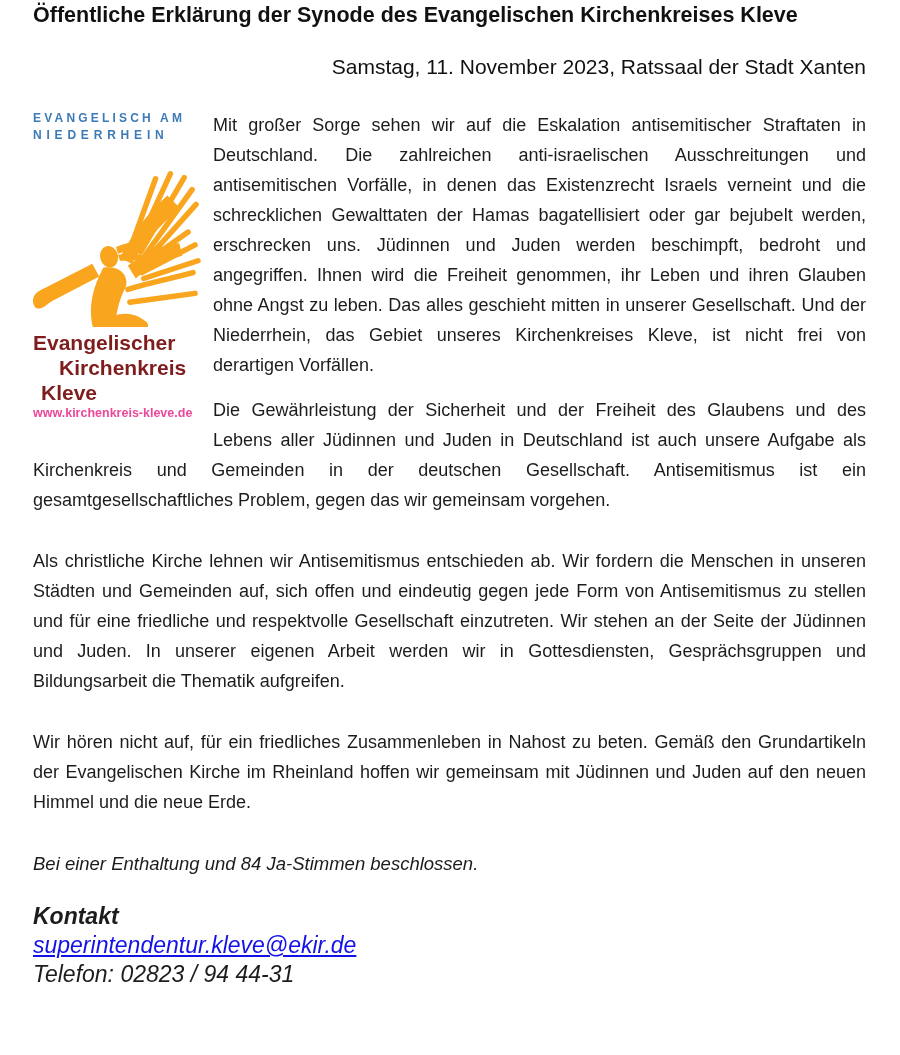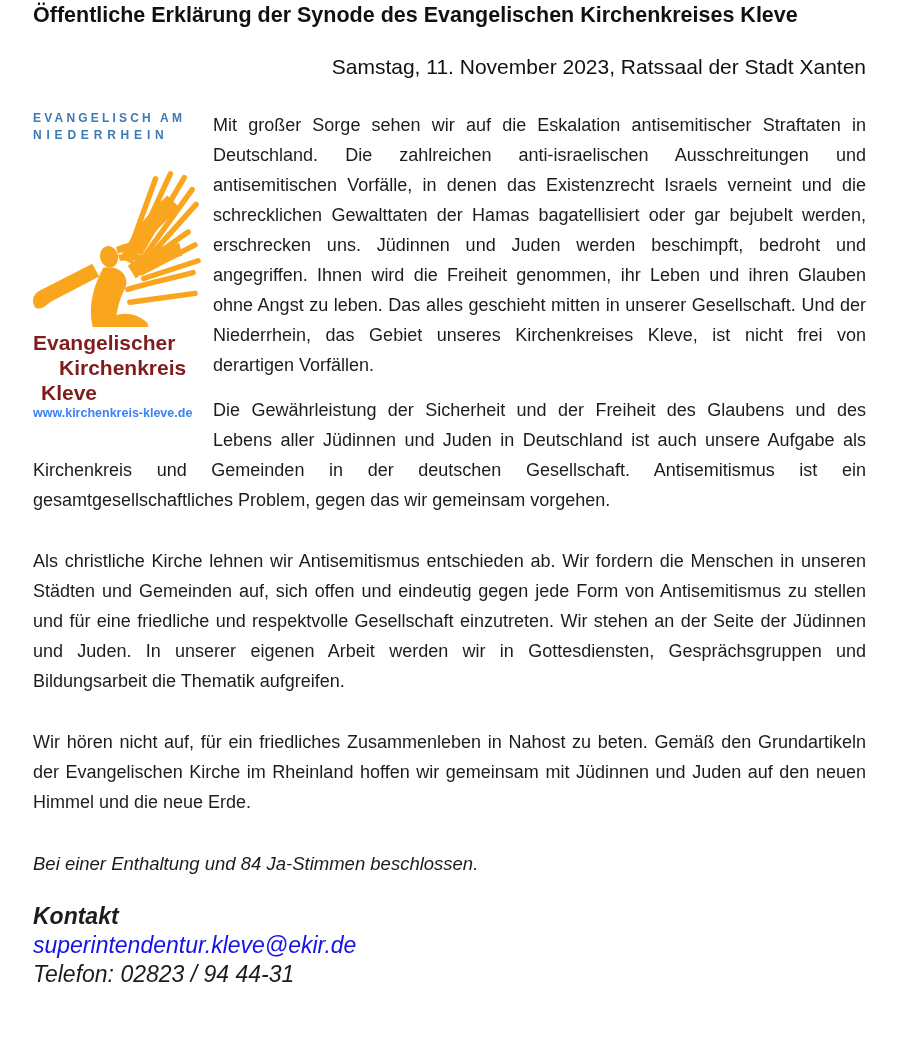--- a/index.html
+++ b/index.html
@@ -25,42 +25,42 @@
     float: left; width: 168px; min-height: 332px;
     margin-right: 12px;
   }
   .tagline { font-size: 12px; font-weight: 700; color: #3d7ab8; line-height: 17px; }
   .tagline .l1 { letter-spacing: 3.2px; }
   .tagline .l2 { letter-spacing: 4.8px; }
   .angel { display: block; margin: 5px 0 0 0; }
   .orgname { margin-top: 3px; font-size: 21px; font-weight: 700; color: #7f1d1d; line-height: 25px; }
   .orgname .org2 { padding-left: 26px; }
   .orgname .org3 { padding-left: 8px; }
-  .weblink { margin-top: 1px; font-size: 12.5px; font-weight: 700; color: #3b82f6; }
+  .weblink { margin-top: 1px; font-size: 12.5px; font-weight: 700; color: #ec4899; }
 
   
   p.body-par {
     margin: 0; font-size: 18px; line-height: 30px;
     color: #1c1c1c; text-align: justify;
   }
   p.p2  { margin-top: 15px; }
   p.gap { margin-top: 31px; clear: none; }
   p.full { clear: left; }
 
   .note {
     clear: left; margin-top: 33px; font-style: italic;
     font-size: 18.5px; line-height: 28px; color: #1c1c1c;
   }
   .contact {
     clear: left; margin-top: 24px; font-style: italic;
     font-size: 23px; line-height: 29px; color: #1c1c1c;
   }
   .contact-heading { font-weight: 700; }
   .email {
-    color: #1512e8; cursor: pointer;
+    color: #1512e8; text-decoration: underline; cursor: pointer;
     display: inline-block;
   }
 </style>
 </head>
 <body>
 
 <div class="page">
 
   <h1 class="title">Öffentliche Erklärung der Synode des Evangelischen Kirchenkreises Kleve</h1>
 

